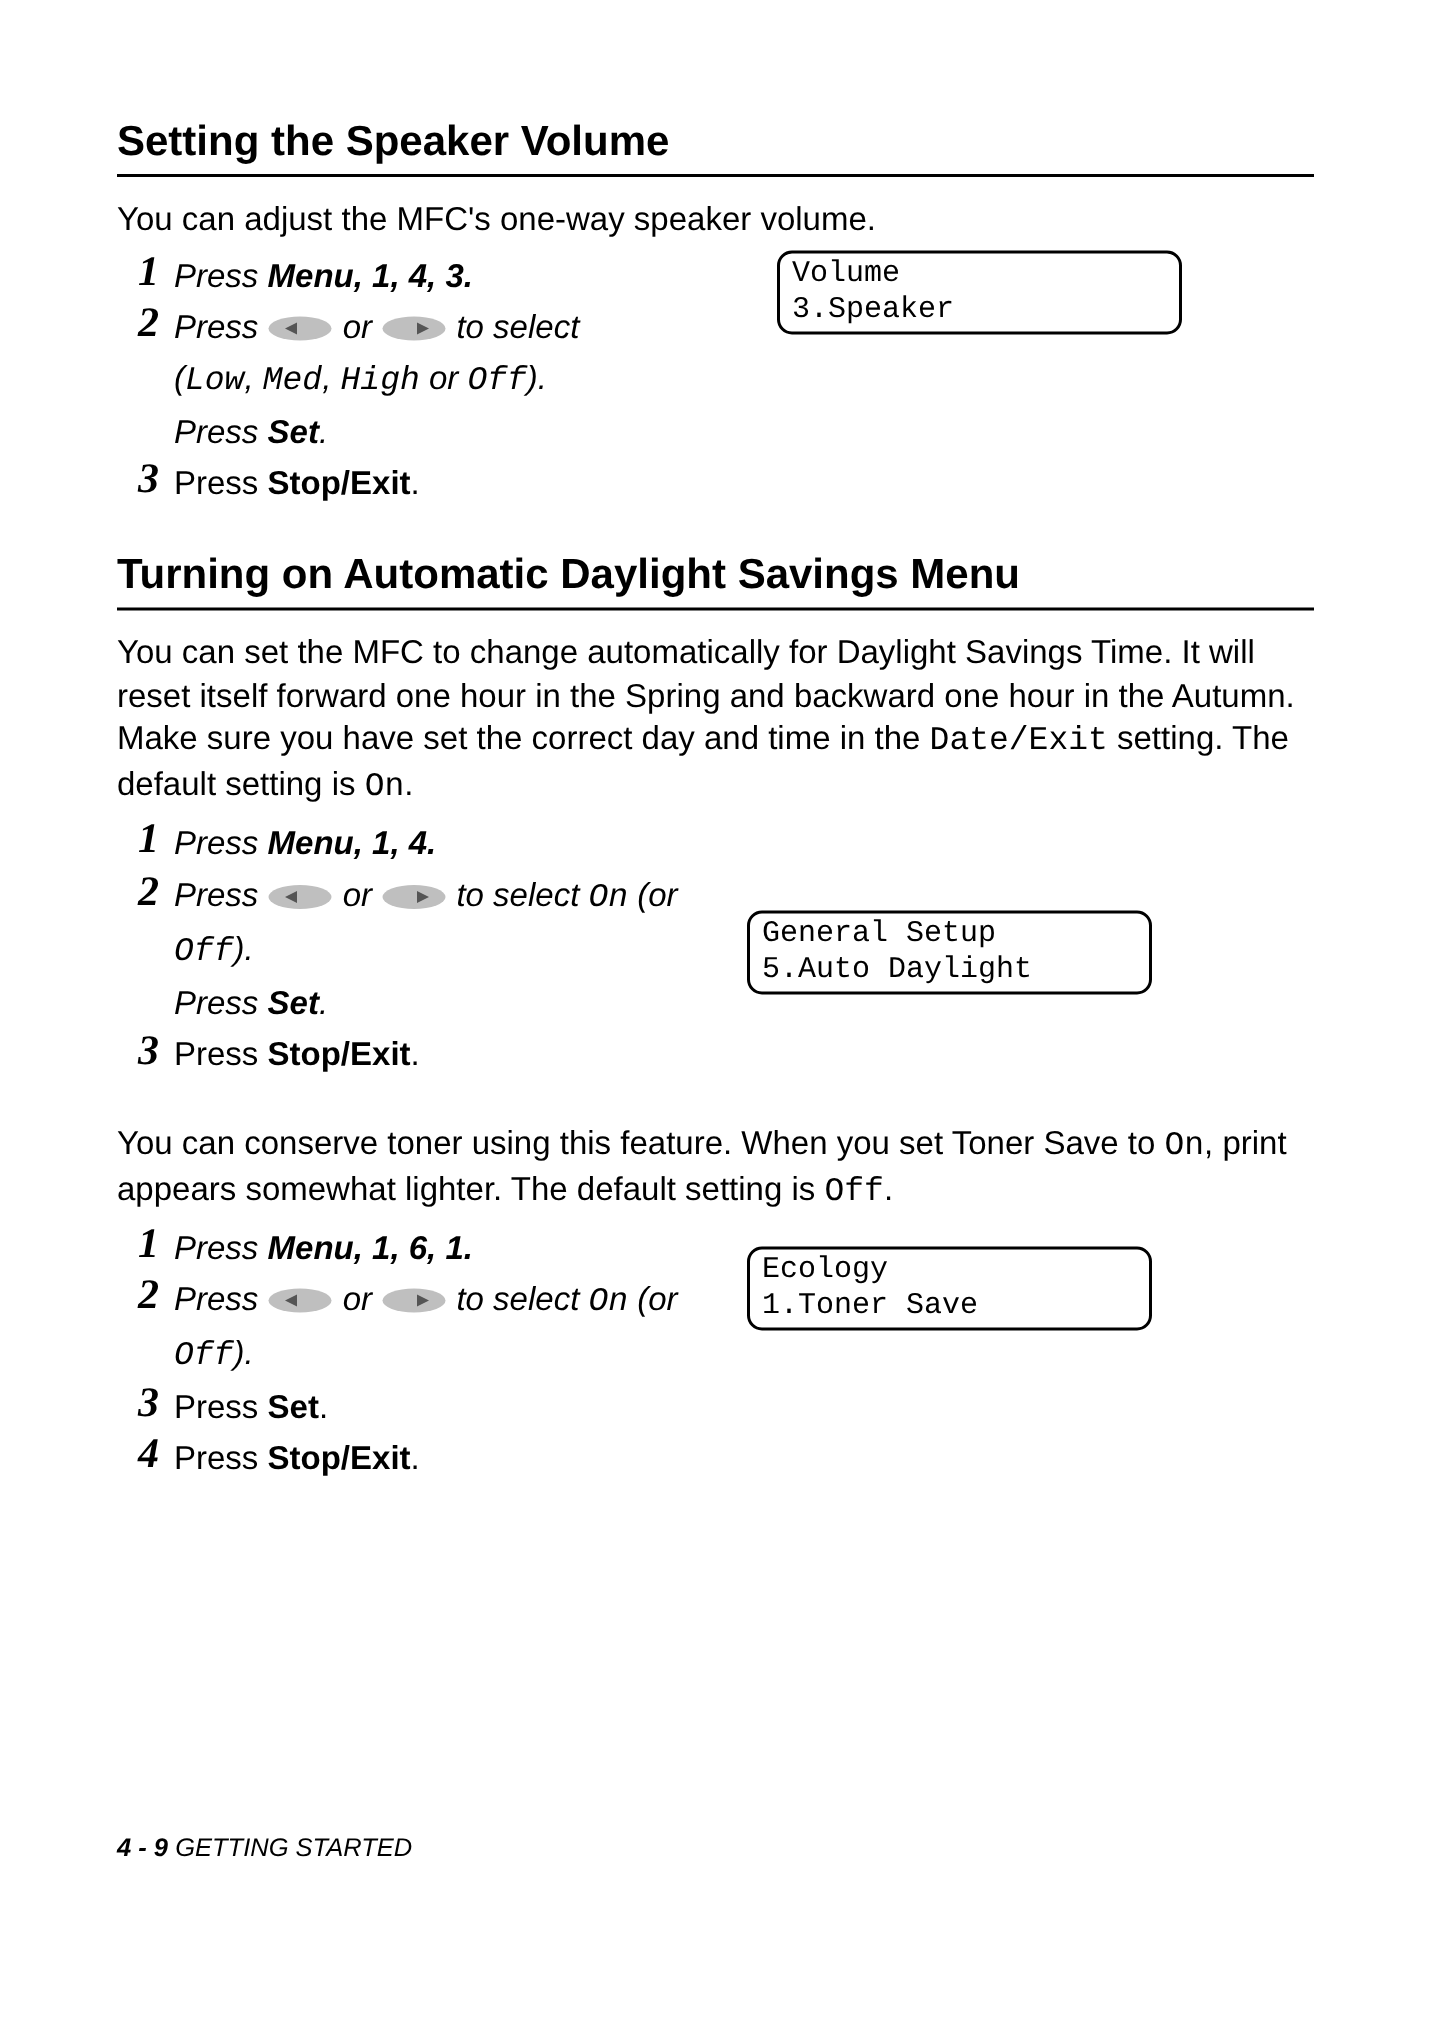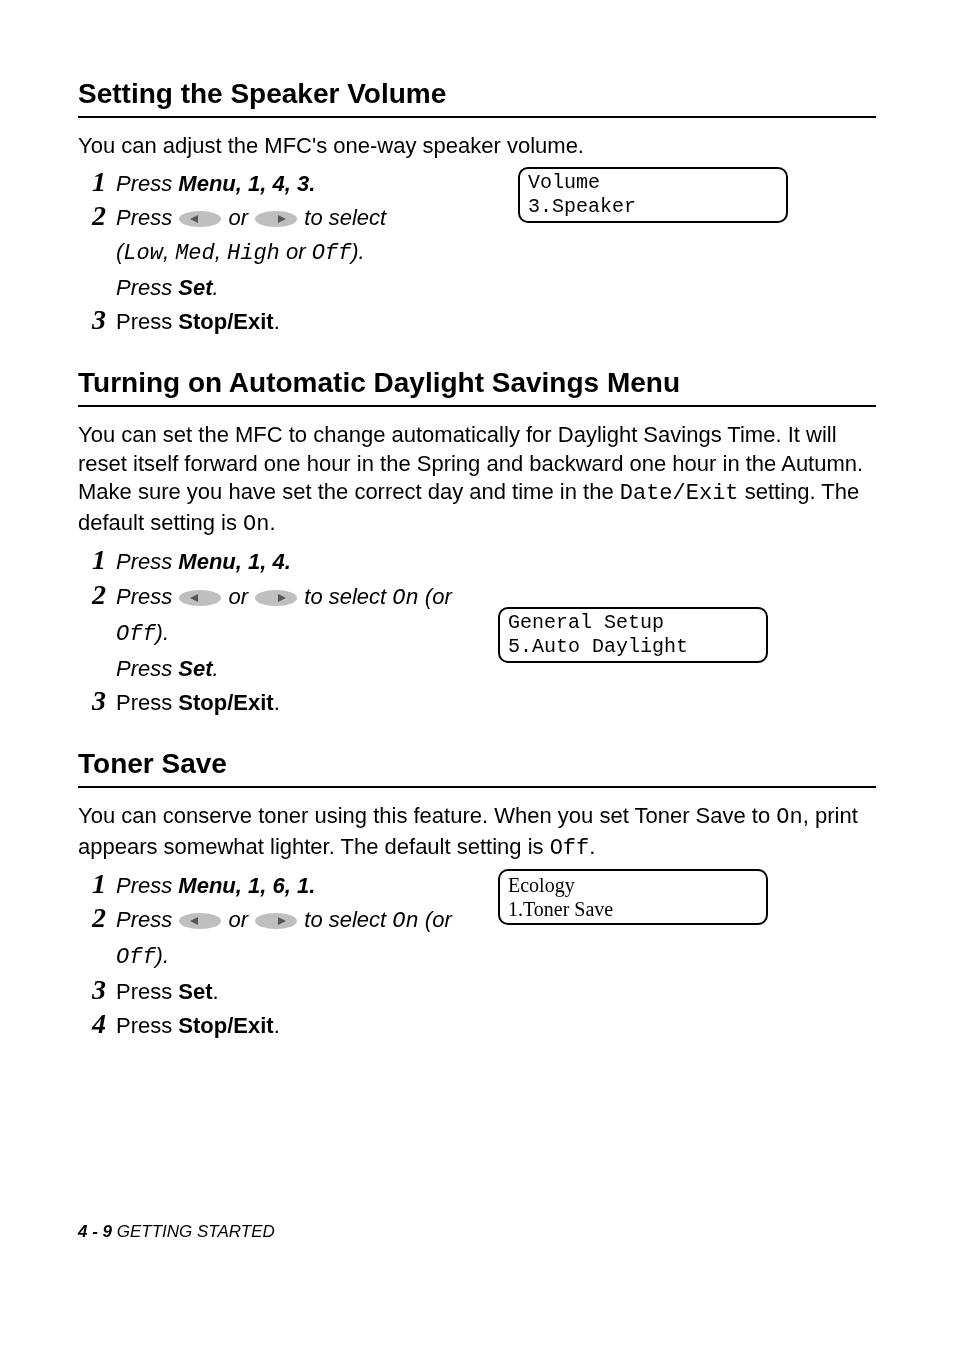--- a/index.html
+++ b/index.html
@@ -58,21 +58,21 @@
     border: 2px solid #000;
     border-radius: 10px;
     font-family: "Courier New", Courier, monospace;
     font-size: 20px;
     padding: 2px 8px;
     line-height: 1.2;
     width: 270px;
   }
   .lcd1 { top: 0px; left: 440px; }
   .lcd2 { top: 16px; left: 420px; margin-top: 46px; }
-  .lcd3 { top: 0px; left: 420px; font-family: Liberation Serif, serif; }
+  .lcd3 { top: 16px; left: 420px; }
   .arrow-btn {
     display: inline-block;
     vertical-align: middle;
   }
   .arrow-btn svg { display: block; }
   .footer {
     position: absolute;
     bottom: 94px;
     left: 78px;
     font-size: 17px;
@@ -164,21 +164,20 @@
         <div class="step-num">3</div>
         <div class="step-body">
           <span>Press </span><span class="bold">Stop/Exit</span><span>.</span>
         </div>
       </div>
 
     </div>
   </div>
 
   <div class="section">
-    <div class="section-title">Toner Save</div>
     <div class="intro">
       <span>You can conserve toner using this feature. When you set Toner Save to </span><span class="mono">On</span><span>, print appears somewhat lighter. The default setting is </span><span class="mono">Off</span><span>.</span>
     </div>
     <div class="steps">
 
       <div class="lcd-box lcd3">
         <div>Ecology</div>
         <div>1.Toner Save</div>
       </div>
 

